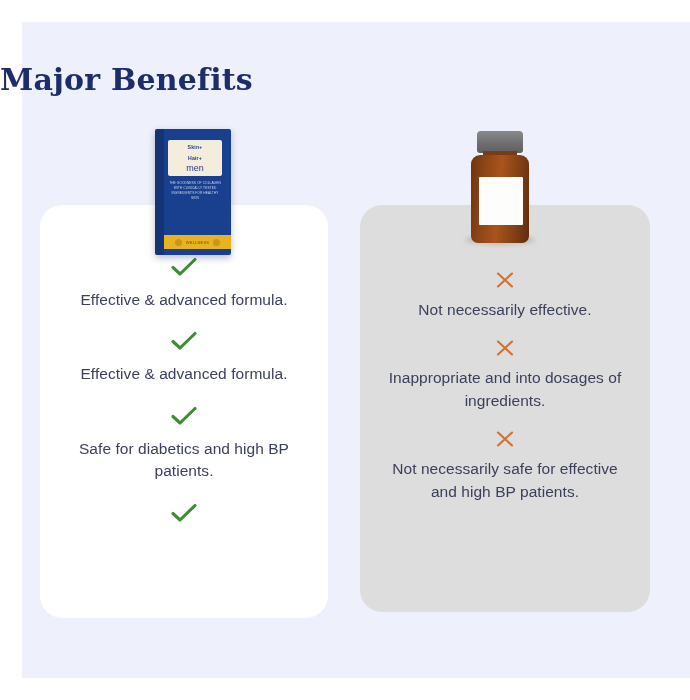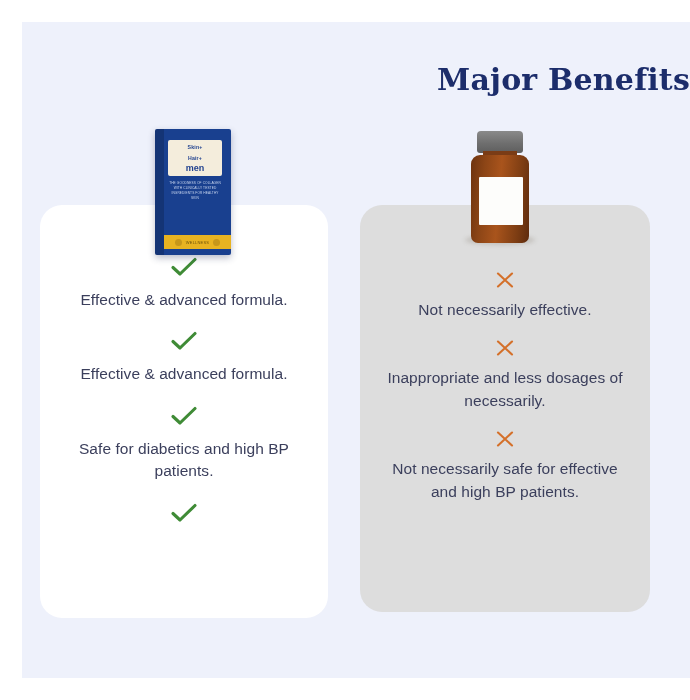--- a/index.html
+++ b/index.html
@@ -29,21 +29,21 @@
     width: 668px;
     height: 656px;
     background: #eef1fb;
   }
 
   .title {
     position: absolute;
     left: 0;
     top: 62px;
     width: 690px;
-    text-align: right;
+    text-align: left;
     font-family: "DejaVu Serif", "Liberation Serif", serif;
     font-weight: bold;
     font-size: 30px;
     letter-spacing: 0.2px;
     color: #1c2d6b;
     white-space: nowrap;
   }
 
   
   .card {
@@ -135,21 +135,21 @@
     font-size: 5.2px;
     font-weight: bold;
     line-height: 8px;
     margin-top: 3px;
     letter-spacing: 0.2px;
   }
   .pb-l3 {
     display: block;
     color: #21428f;
     font-size: 9px;
-    font-weight: bold;
+    font-weight: normal;
     line-height: 10px;
     margin-top: 1px;
   }
   .pb-copy {
     position: absolute;
     left: 13px;
     top: 52px;
     width: 54px;
     color: #c9d6ef;
     font-size: 3.2px;
@@ -296,21 +296,21 @@
         </span>
         <span class="benefit-text">Not necessarily effective.</span>
       </div>
 
       <div class="benefit-row">
         <span class="mark">
           <svg width="20" height="18" viewBox="0 0 20 18">
               <path d="M3 2.5 L17 15.5 M17 2.5 L3 15.5" fill="none" stroke="#d4702a" stroke-width="2.1" stroke-linecap="round"></path>
             </svg>
         </span>
-        <span class="benefit-text">Inappropriate and less dosages of necessarily.</span>
+        <span class="benefit-text">Inappropriate and into dosages of ingredients.</span>
       </div>
 
       <div class="benefit-row">
         <span class="mark">
           <svg width="20" height="18" viewBox="0 0 20 18">
               <path d="M3 2.5 L17 15.5 M17 2.5 L3 15.5" fill="none" stroke="#d4702a" stroke-width="2.1" stroke-linecap="round"></path>
             </svg>
         </span>
         <span class="benefit-text">Not necessarily safe for effective and high BP patients.</span>
       </div>

